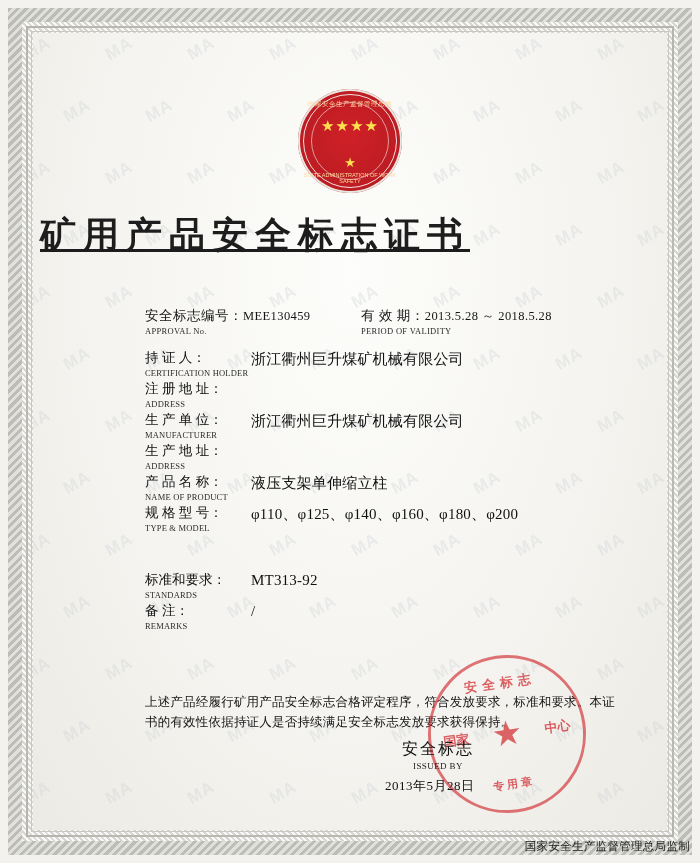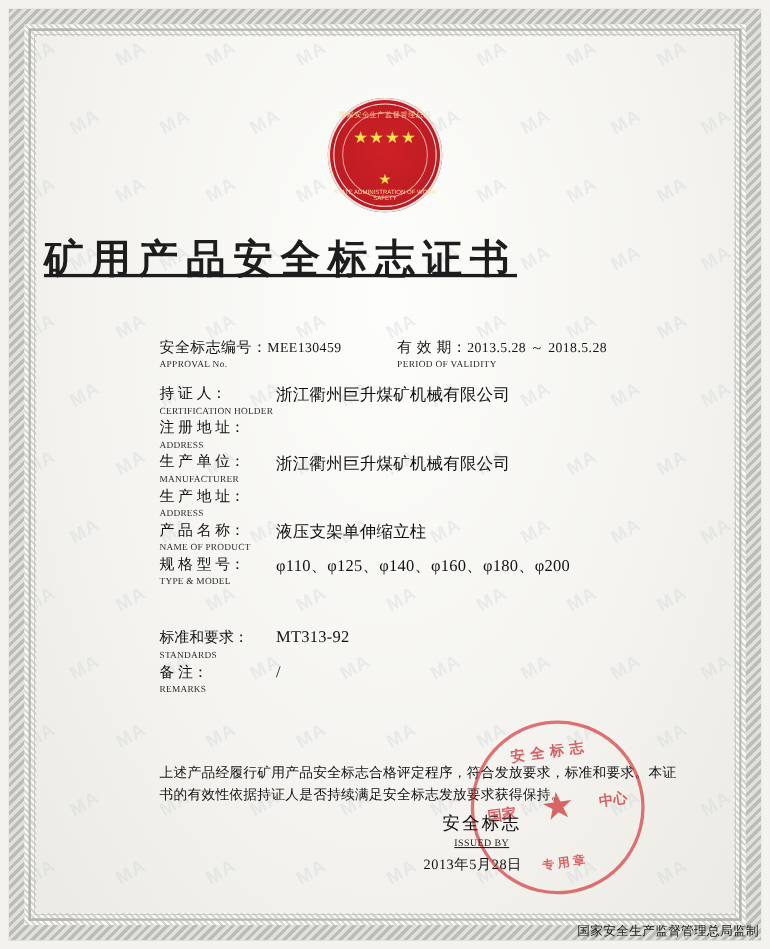--- a/index.html
+++ b/index.html
@@ -275,21 +275,20 @@
   .issued .cn {
     font-size: 16px;
     letter-spacing: 2px;
     color: #111;
   }
   .issued .en {
     font-size: 9px;
     letter-spacing: .4px;
     color: #222;
     margin-top: 1px;
-    text-decoration: underline;
   }
   .issue-date {
     position: absolute;
     left: 352px;
     top: 744px;
     font-size: 13px;
     color: #111;
     letter-spacing: .5px;
   }
 

